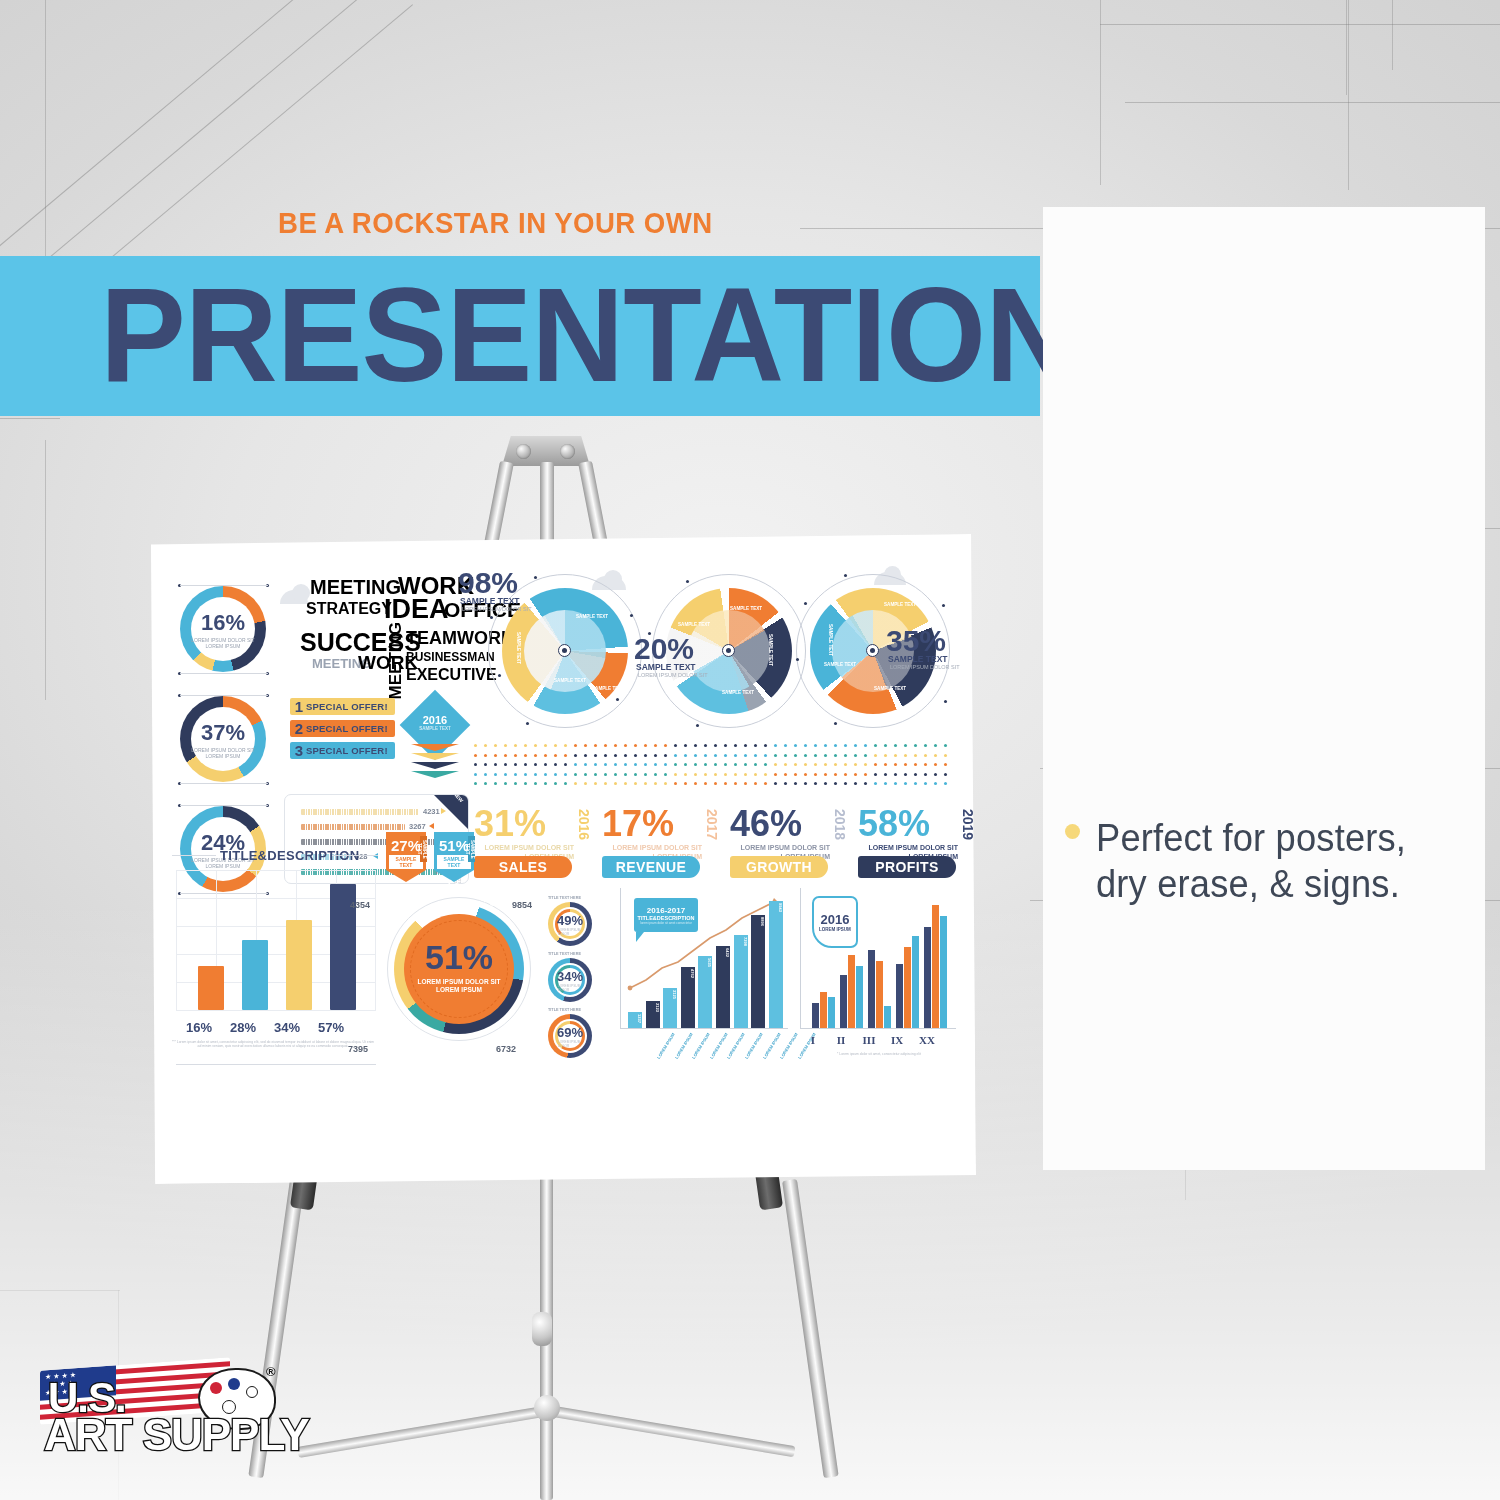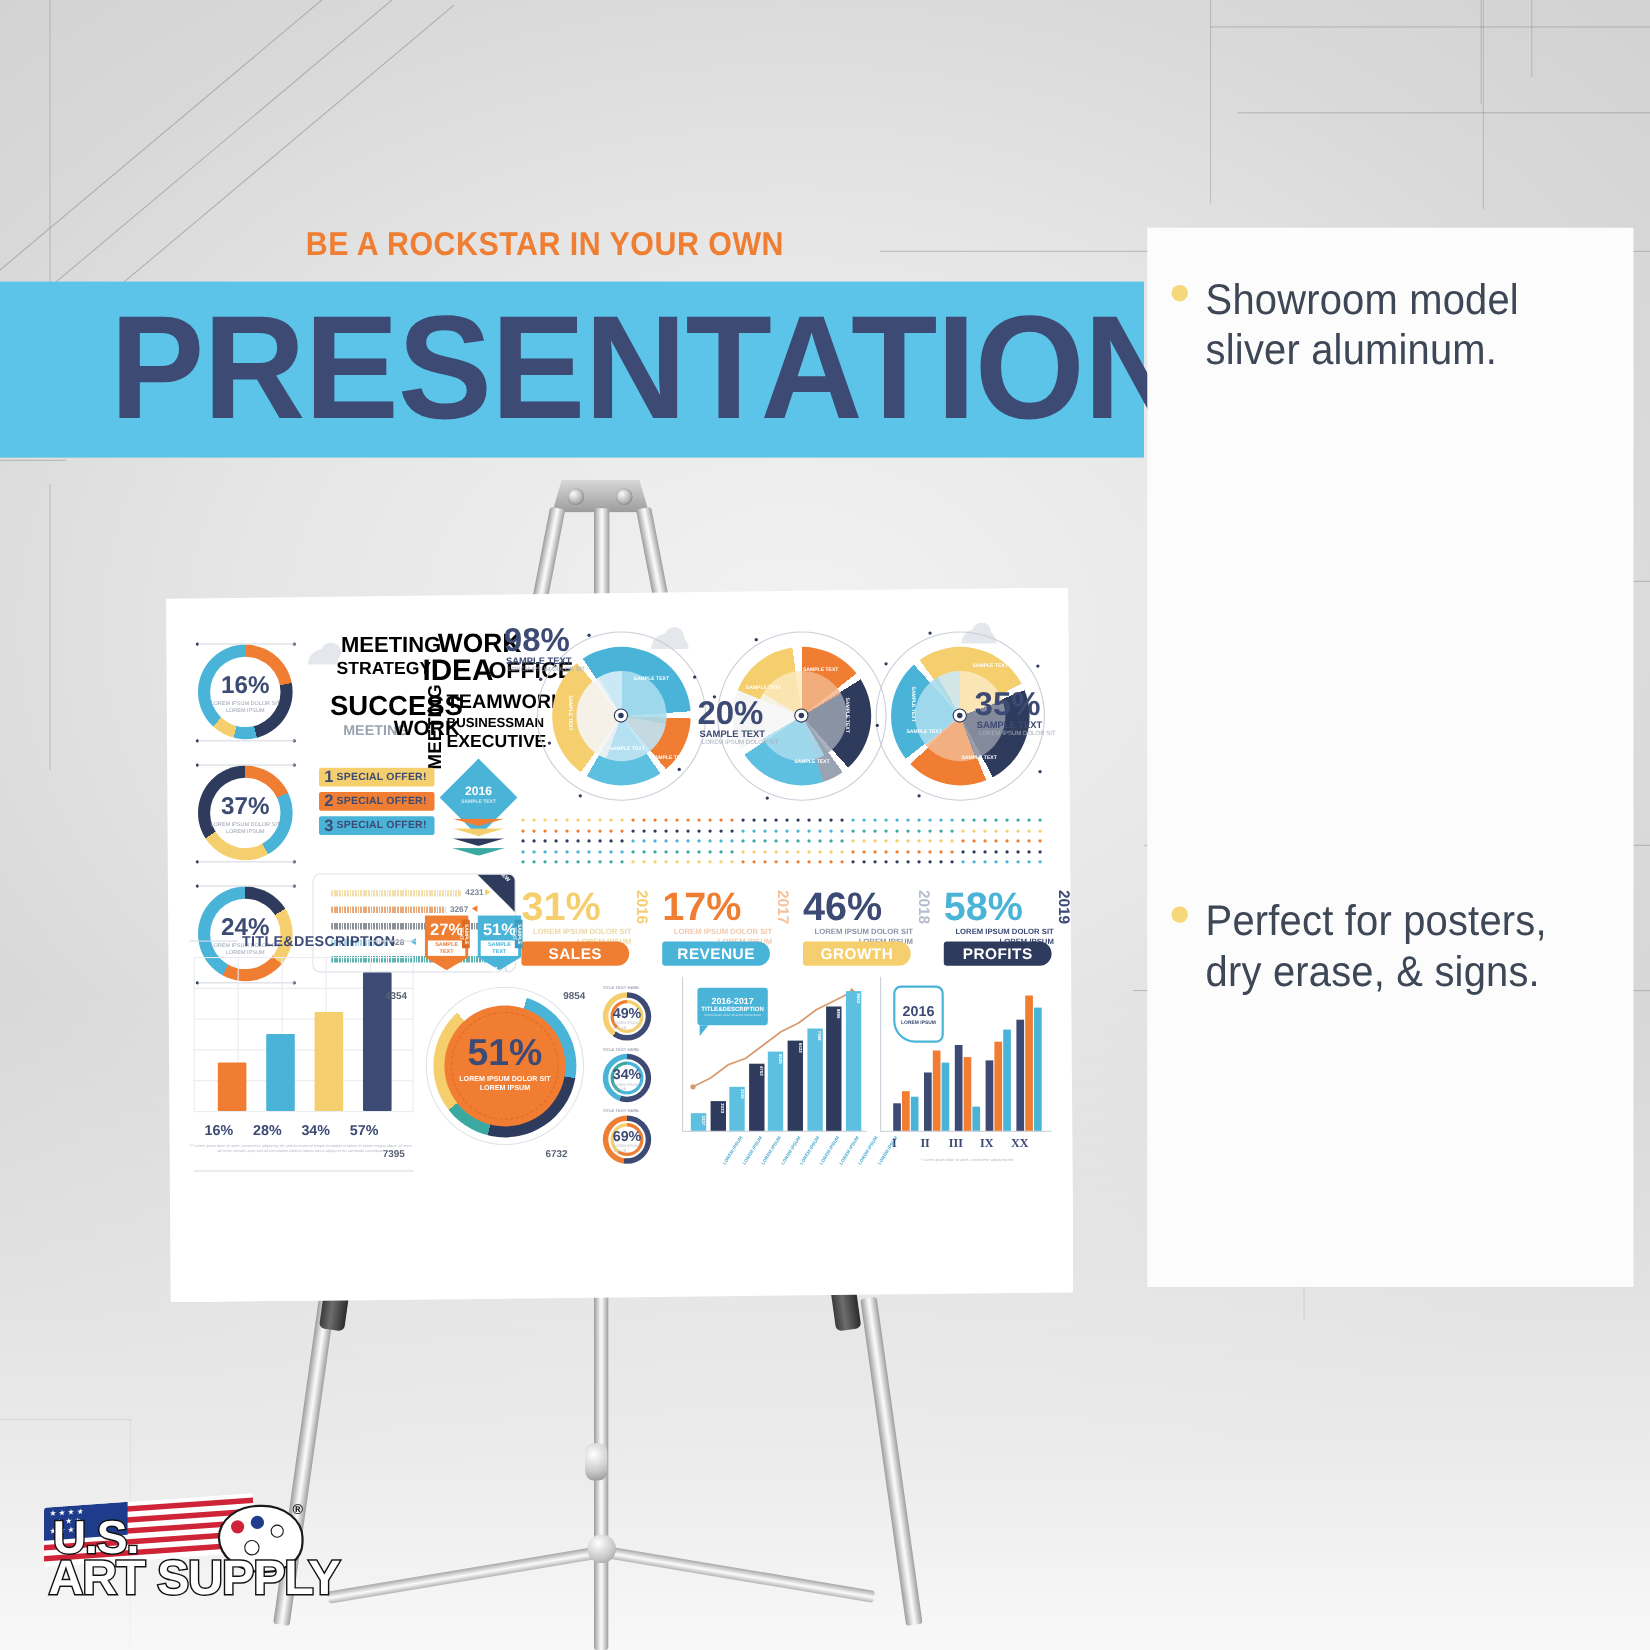--- a/index.html
+++ b/index.html
@@ -981,24 +981,20 @@
   <div class="rtick" style="left:668px;top:486px;width:22px">II</div>
   <div class="rtick" style="left:696px;top:486px;width:22px">III</div>
   <div class="rtick" style="left:724px;top:486px;width:22px">IX</div>
   <div class="rtick" style="left:752px;top:486px;width:26px">XX</div>
   <div class="fineprint" style="left:636px;top:504px;width:162px">* Lorem ipsum dolor sit amet, consectetur adipiscing elit</div>
 
 </div>
 </div>
 
 <div id="features">
-  <div class="feat" style="top:43px;width:400px">
-    <div class="dot"></div>
-    <div class="feat-txt">Showroom model sliver aluminum.</div>
-  </div>
   <div class="feat" style="top:608px;width:420px">
     <div class="dot"></div>
     <div class="feat-txt">Perfect for posters, dry erase, &amp; signs.</div>
   </div>
 </div>
 
 <div id="logo">
   <div style="position:absolute;left:10px;top:4px;width:190px;height:54px;transform:skewY(-4deg);overflow:hidden;border-radius:3px">
     <div class="flag-stripe" style="left:0;top:0;width:190px;height:54px;background:#fff"></div>
     <div class="flag-stripe" style="left:0;top:4px;width:190px;height:5px"></div>

